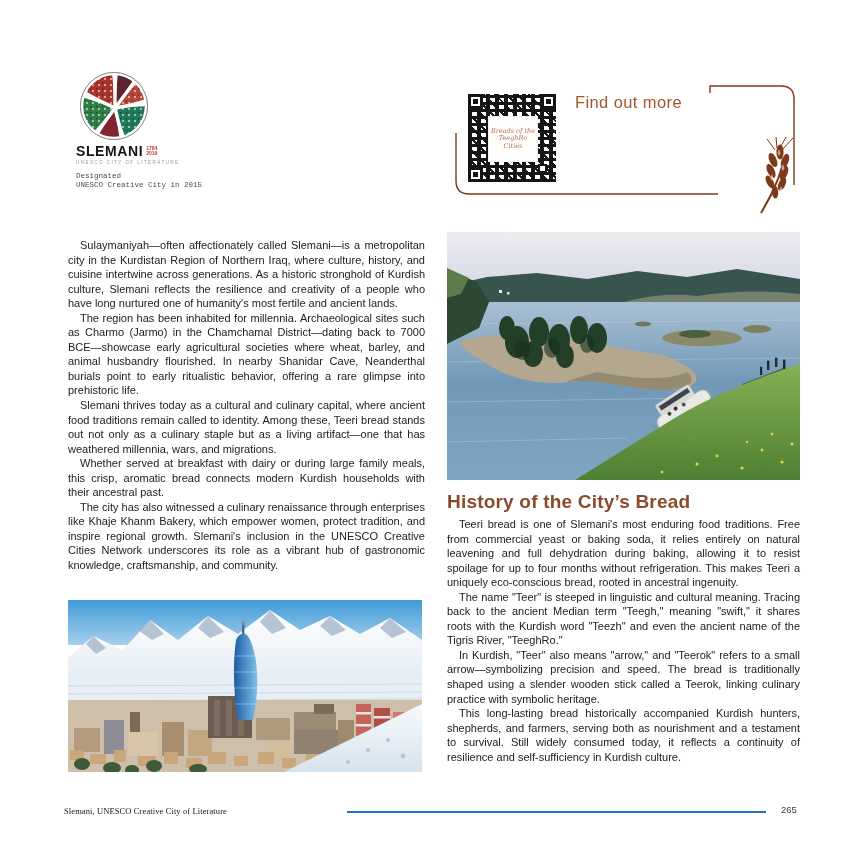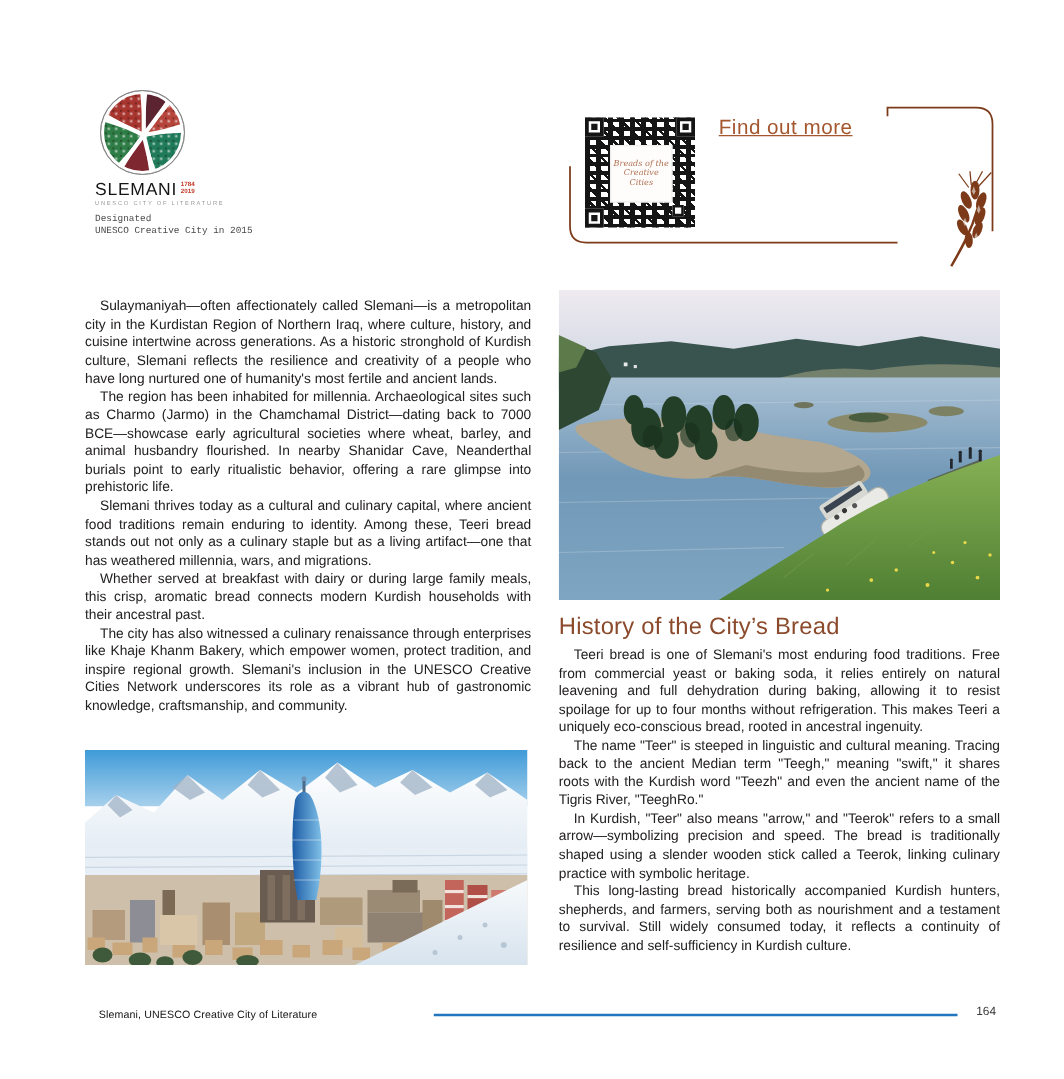--- a/index.html
+++ b/index.html
@@ -3,21 +3,21 @@
 <meta charset="utf-8">
 <style>
   html,body{margin:0;padding:0;background:#ffffff;}
   .page{position:relative;width:851px;height:863px;background:#fff;overflow:hidden;
         font-family:"Liberation Sans",sans-serif;color:#221e1f;}
 
   
   .logo-block{position:absolute;left:76px;top:70px;width:170px;}
   .logo-svg{display:block;margin-left:2px;width:72px;height:72px;}
   .wordmark{display:flex;align-items:flex-start;margin-top:2px;}
-  .wordmark .name{font-weight:normal;font-size:14px;letter-spacing:.6px;color:#141414;line-height:14px;}
+  .wordmark .name{font-weight:bold;font-size:14px;letter-spacing:.6px;color:#141414;line-height:14px;}
   .years{display:flex;flex-direction:column;font-size:5px;line-height:5px;font-weight:bold;color:#c13b2a;margin-left:3px;margin-top:2px;}
   .logo-sub{font-size:4.6px;letter-spacing:1.4px;color:#9a9a9a;margin-top:2px;}
   .designation{margin-top:7px;font-size:7.5px;line-height:9px;color:#4a4a4a;font-family:Liberation Mono, monospace;}
 
   
   .find-box{position:absolute;left:455px;top:85px;width:340px;height:110px;}
   .find-border{position:absolute;left:0;top:0;width:340px;height:110px;overflow:visible;}
   .qr{position:absolute;left:10px;top:6px;width:94px;height:94px;background:#fff;}
   .qr-pattern{position:absolute;inset:3px;background-color:#fff;background-image:
       repeating-linear-gradient(0deg,#151515 0 3px,transparent 3px 7px),
@@ -25,38 +25,38 @@
       repeating-linear-gradient(45deg,#151515 0 2px,transparent 2px 8px);}
   .finder{position:absolute;width:15px;height:15px;border:3px solid #151515;background:#fff;box-sizing:border-box;}
   .finder::after{content:"";position:absolute;inset:2px;background:#151515;}
   .finder.tl{left:3px;top:3px;}
   .finder.tr{right:3px;top:3px;}
   .finder.bl{left:3px;bottom:3px;}
   .align-sq{position:absolute;right:12px;bottom:12px;width:9px;height:9px;border:2px solid #151515;background:#fff;box-sizing:border-box;}
   .qr-label{position:absolute;left:23px;top:25px;width:48px;height:44px;background:#fffdfb;border:1px solid #eee;
             display:flex;align-items:center;justify-content:center;text-align:center;
             font-family:"DejaVu Serif",serif;font-style:italic;font-size:6.5px;line-height:7.5px;color:#b07255;}
-  .find-title{position:absolute;left:120px;top:8px;font-size:16.5px;letter-spacing:.4px;color:#a4562e;text-decoration:underline;}
+  .find-title{position:absolute;left:120px;top:8px;font-size:16.5px;letter-spacing:.4px;color:#a4562e;}
   .find-body{position:absolute;left:120px;top:40px;width:218px;font-size:10.5px;line-height:13.5px;color:#262220;}
   .wheat{position:absolute;left:300px;top:52px;width:46px;height:74px;overflow:visible;}
 
   
   .col-left{position:absolute;left:68px;top:238px;width:357px;}
   .col-right{position:absolute;left:447px;top:517px;width:353px;}
   .body-p{margin:0;font-size:11px;line-height:14.55px;text-align:justify;text-indent:12px;color:#232020;}
   .section-heading{position:absolute;left:447px;top:491px;width:353px;margin:0;
-                   font-size:19px;font-weight:normal;letter-spacing:.2px;color:#8a4a2b;}
+                   font-size:19px;font-weight:bold;letter-spacing:.2px;color:#8a4a2b;}
 
   
   .lake-photo{position:absolute;left:447px;top:232px;width:353px;height:248px;}
   .city-photo{position:absolute;left:68px;top:600px;width:354px;height:172px;}
   .lake-photo svg,.city-photo svg{display:block;width:100%;height:100%;}
 
   
-  .footer-text{position:absolute;left:79px;top:806px;font-size:8.5px;letter-spacing:.1px;color:#141414;}
+  .footer-text{position:absolute;left:64px;top:806px;font-size:8.5px;letter-spacing:.1px;color:#141414;font-family:Liberation Serif, serif;}
   .footer-line{position:absolute;left:347px;top:811px;width:419px;height:2px;background:#2176bd;}
   .page-num{position:absolute;left:781px;top:804px;font-size:9.5px;color:#3a3a3a;}
 </style>
 </head>
 <body>
 
 <div class="page">
 
   <div class="logo-block">
     <svg class="logo-svg" viewBox="0 0 72 72">
@@ -114,21 +114,21 @@
     <svg class="find-border" viewBox="0 0 340 110">
       <path d="M255,8 L255,1 L326,1 Q339,1 339,14 L339,100" fill="none" stroke="#7c3a18" stroke-width="1.4"></path>
       <path d="M1,48 L1,96 Q1,109 14,109 L263,109" fill="none" stroke="#7c3a18" stroke-width="1.4"></path>
     </svg>
     <div class="qr">
       <div class="qr-pattern"></div>
       <div class="finder tl"></div>
       <div class="finder tr"></div>
       <div class="finder bl"></div>
       <div class="align-sq"></div>
-      <div class="qr-label">Breads of the Creative Cities</div>
+      <div class="qr-label">Breads of the TeeghRo Cities</div>
     </div>
     <div class="find-title">Find out more</div>
     <svg class="wheat" viewBox="0 0 46 74">
       <path d="M6,76 C14,62 22,48 27,30" fill="none" stroke="#7c3a18" stroke-width="2"></path>
       <g fill="#7c3a18">
         <ellipse cx="25" cy="15" rx="3.6" ry="7.5"></ellipse>
         <ellipse cx="18" cy="23" rx="3.6" ry="7.5" transform="rotate(-24 18 23)"></ellipse>
         <ellipse cx="30" cy="24" rx="3.6" ry="7.5" transform="rotate(20 30 24)"></ellipse>
         <ellipse cx="16" cy="34" rx="3.6" ry="7.5" transform="rotate(-26 16 34)"></ellipse>
         <ellipse cx="29" cy="36" rx="3.6" ry="7.5" transform="rotate(22 29 36)"></ellipse>
@@ -147,21 +147,21 @@
         <path d="M28,27 l1.5,4 -1.5,3 -1.5,-3 z"></path>
         <path d="M17,37 l1.5,4 -1.5,3 -1.5,-3 z"></path>
         <path d="M26,49 l1.4,3.6 -1.4,2.8 -1.4,-2.8 z"></path>
       </g>
     </svg>
   </div>
 
   <div class="col-left">
     <p class="body-p">Sulaymaniyah—often affectionately called Slemani—is a metropolitan city in the Kurdistan Region of Northern Iraq, where culture, history, and cuisine intertwine across generations. As a historic stronghold of Kurdish culture, Slemani reflects the resilience and creativity of a people who have long nurtured one of humanity's most fertile and ancient lands.</p>
     <p class="body-p">The region has been inhabited for millennia. Archaeological sites such as Charmo (Jarmo) in the Chamchamal District—dating back to 7000 BCE—showcase early agricultural societies where wheat, barley, and animal husbandry flourished. In nearby Shanidar Cave, Neanderthal burials point to early ritualistic behavior, offering a rare glimpse into prehistoric life.</p>
-    <p class="body-p">Slemani thrives today as a cultural and culinary capital, where ancient food traditions remain enduring to identity. Among these, Teeri bread stands out not only as a culinary staple but as a living artifact—one that has weathered millennia, wars, and migrations.</p>
+    <p class="body-p">Slemani thrives today as a cultural and culinary capital, where ancient food traditions remain called to identity. Among these, Teeri bread stands out not only as a culinary staple but as a living artifact—one that has weathered millennia, wars, and migrations.</p>
     <p class="body-p">Whether served at breakfast with dairy or during large family meals, this crisp, aromatic bread connects modern Kurdish households with their ancestral past.</p>
     <p class="body-p">The city has also witnessed a culinary renaissance through enterprises like Khaje Khanm Bakery, which empower women, protect tradition, and inspire regional growth. Slemani's inclusion in the UNESCO Creative Cities Network underscores its role as a vibrant hub of gastronomic knowledge, craftsmanship, and community.</p>
   </div>
 
   <div class="lake-photo">
     <svg viewBox="0 0 353 248" preserveAspectRatio="none">
       <defs>
         <linearGradient id="lkSky" x1="0" y1="0" x2="0" y2="1">
           <stop offset="0" stop-color="#efeaf0"></stop>
             <stop offset="1" stop-color="#ccd6e2"></stop>
@@ -366,15 +366,15 @@
         <circle cx="300" cy="150" r="2"></circle>
           <circle cx="320" cy="140" r="2"></circle>
           <circle cx="335" cy="156" r="2.4"></circle>
           <circle cx="280" cy="162" r="2"></circle>
       </g>
     </svg>
   </div>
 
   <div class="footer-text">Slemani, UNESCO Creative City of Literature</div>
   <div class="footer-line"></div>
-  <div class="page-num">164</div>
+  <div class="page-num">265</div>
 
 </div>
 
 </body></html>

